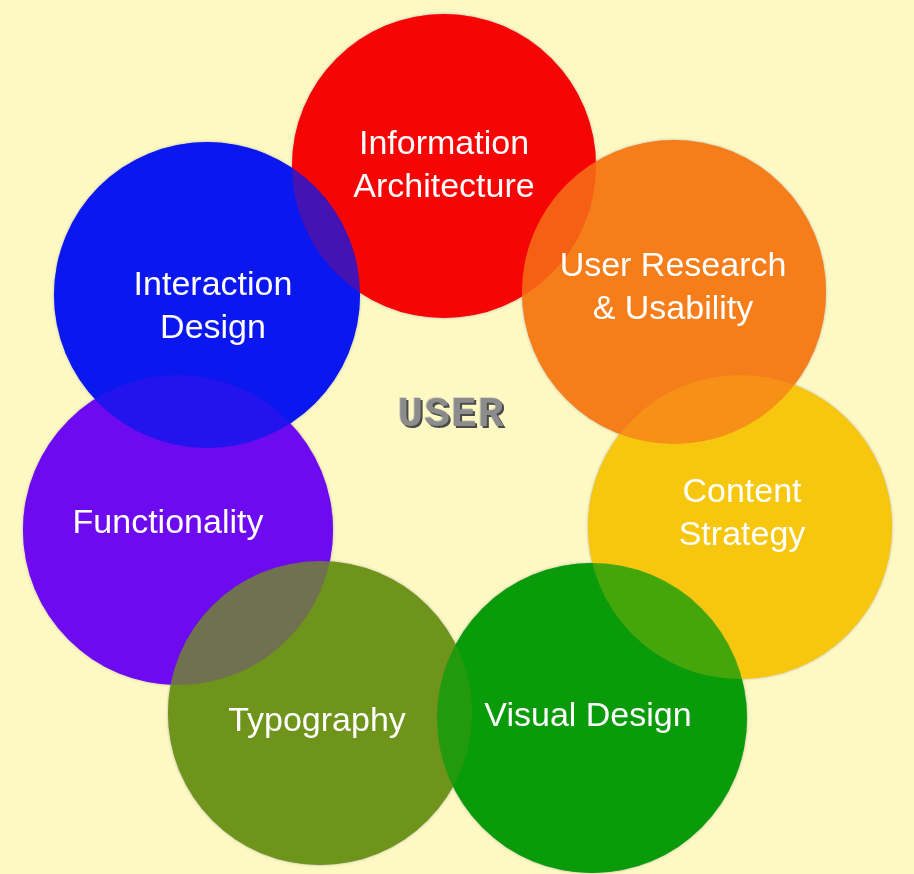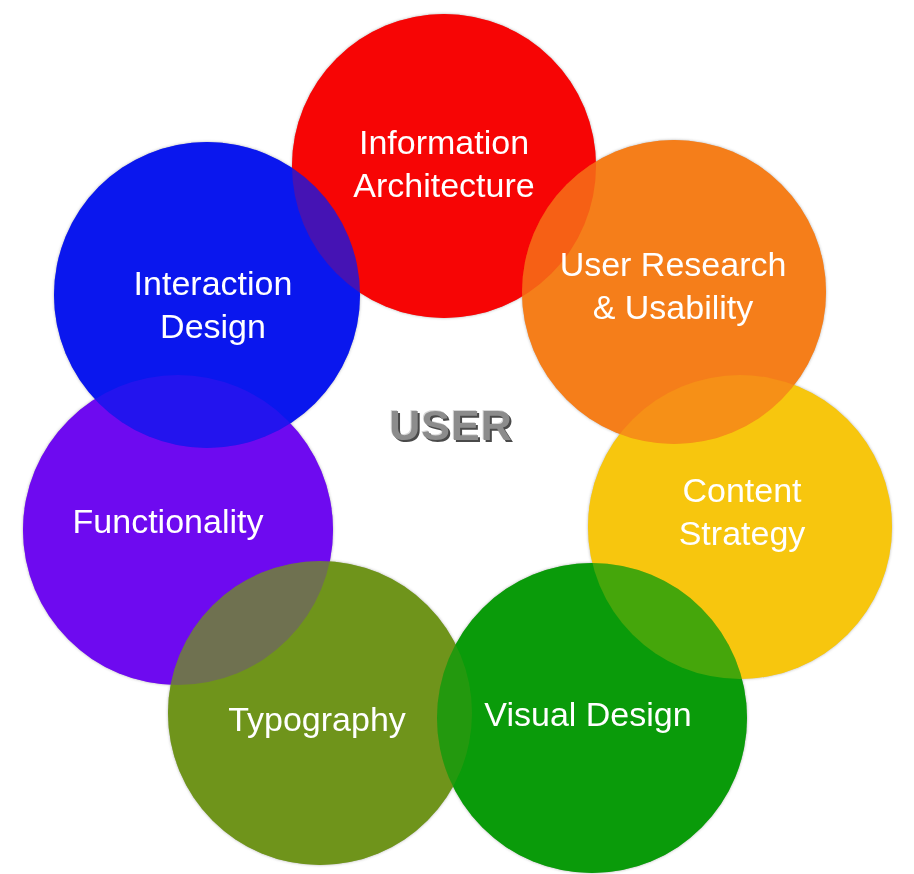--- a/index.html
+++ b/index.html
@@ -7,43 +7,43 @@
     padding: 0;
     background: #000000;
     width: 914px;
     height: 874px;
     overflow: hidden;
   }
   .stage {
     position: relative;
     width: 914px;
     height: 874px;
-    background: #ffffff;
+    background: #fef9c3;
   }
   svg.venn {
     position: absolute;
     left: 0;
     top: 0;
   }
   .halo {
     filter: drop-shadow(0 0 1.5px rgba(165,165,165,0.85));
   }
   .circle-label {
     font-family: "Liberation Sans", sans-serif;
     font-size: 34px;
     font-weight: 400;
   }
   .center-title {
     position: absolute;
     left: 451px;
-    top: 401px;
+    top: 391px;
     transform: translateX(-50%);
     text-align: center;
     white-space: nowrap;
-    font-family: Liberation Sans, sans-serif;
+    font-family: Liberation Mono, monospace;
     font-weight: bold;
     font-size: 43px;
     line-height: 48px;
     letter-spacing: 1px;
     text-shadow: 2px 2px 0 #4a4a4a, -1px -1px 0 rgba(175,175,175,0.5);
   }
 </style>
 </head>
 <body>
 

